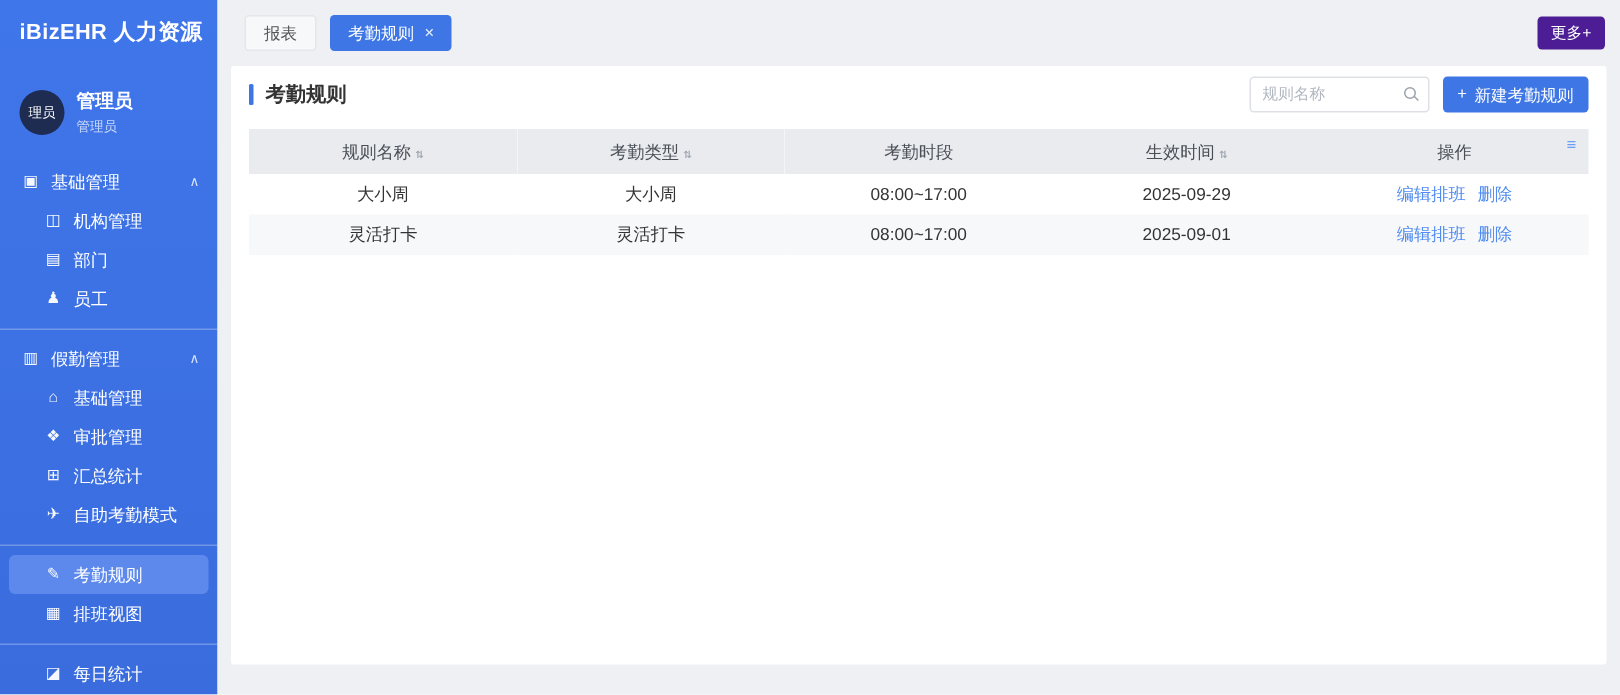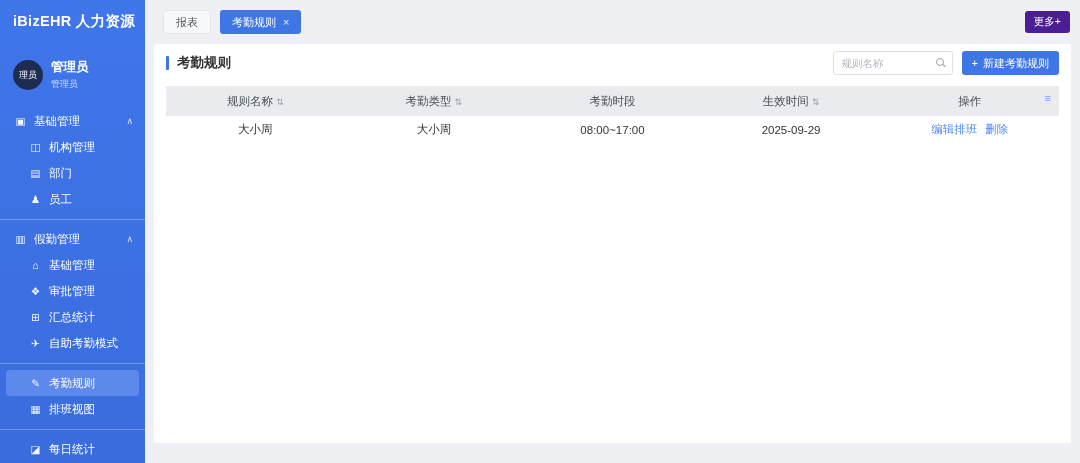--- a/index.html
+++ b/index.html
@@ -52,21 +52,21 @@
   .search-icon { position:absolute; right:8px; top:6px; width:8px; height:8px;
                  border:1.4px solid #9aa2ac; border-radius:50%; }
   .search-icon::after { content:""; position:absolute; width:4px; height:1.4px; background:#9aa2ac;
                         transform:rotate(45deg); right:-3.5px; bottom:-1.5px; }
   .create-btn { background:#3e77e5; color:#fff; border:none; border-radius:3px; font-size:11px;
                 height:24px; padding:0 10px; display:inline-flex; align-items:center; gap:5px; cursor:pointer;
                 font-family:"Liberation Sans","DejaVu Sans",sans-serif; }
 
   .table-wrap { padding:4px 12px 0 12px; }
   table { width:100%; border-collapse:collapse; font-size:11.5px; color:#333; table-layout:fixed; }
-  thead th { background:#e9ebef; height:30px; font-weight:normal; color:#4a4f57; position:relative; }
+  thead th { background:#e9ebef; height:30px; font-weight:normal; color:#4a4f57; position:relative;font-family:Liberation Mono, monospace; }
   .sort-icon { font-size:9px; color:#9aa2ad; margin-left:3px; }
   .col-settings-icon { position:absolute; right:8px; top:6px; font-size:11px; color:#6d9ef5; cursor:pointer; }
   tbody td { height:27px; text-align:center; }
   tbody tr:nth-child(even) { background:#f7f8fa; }
   tbody tr.highlight { background:#e4f3fd; }
   .action-link { color:#4f8bf0; text-decoration:none; margin:0 4px; cursor:pointer; }
 </style>
 </head>
 <body>
 
@@ -185,19 +185,26 @@
               </tr>
           </thead>
           <tbody id="table-body">
               <tr>
                 <td>大小周</td>
                 <td>大小周</td>
                 <td>08:00~17:00</td>
                 <td>2025-09-29</td>
                 <td><a class="action-link">编辑排班</a><a class="action-link">删除</a></td>
               </tr>
+              <tr>
+                <td>灵活打卡</td>
+                <td>灵活打卡</td>
+                <td>08:00~17:00</td>
+                <td>2025-09-01</td>
+                <td><a class="action-link">编辑排班</a><a class="action-link">删除</a></td>
+              </tr>
             </tbody>
         </table>
       </div>
     </div>
 
   </div>
 </div>
 
 </body></html>

